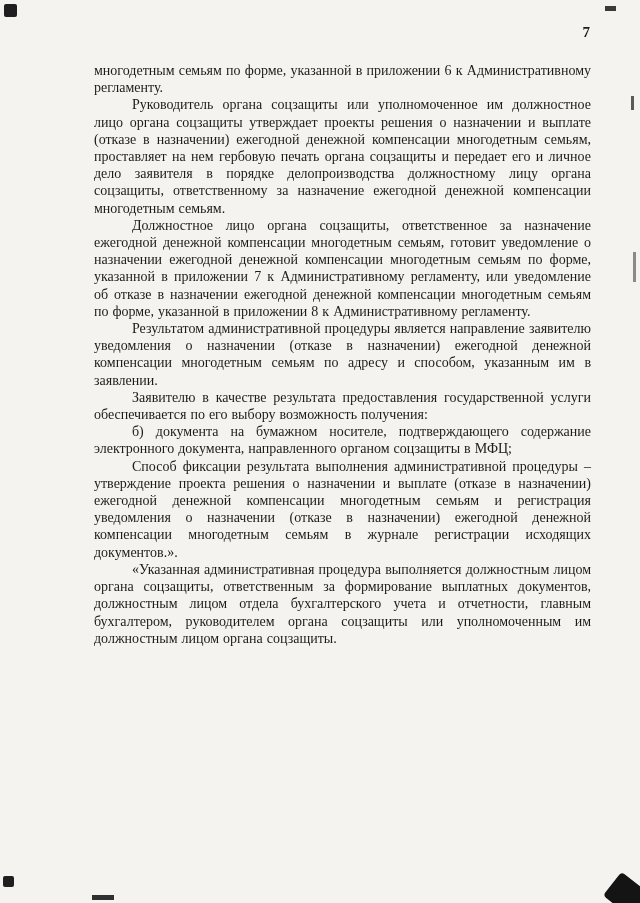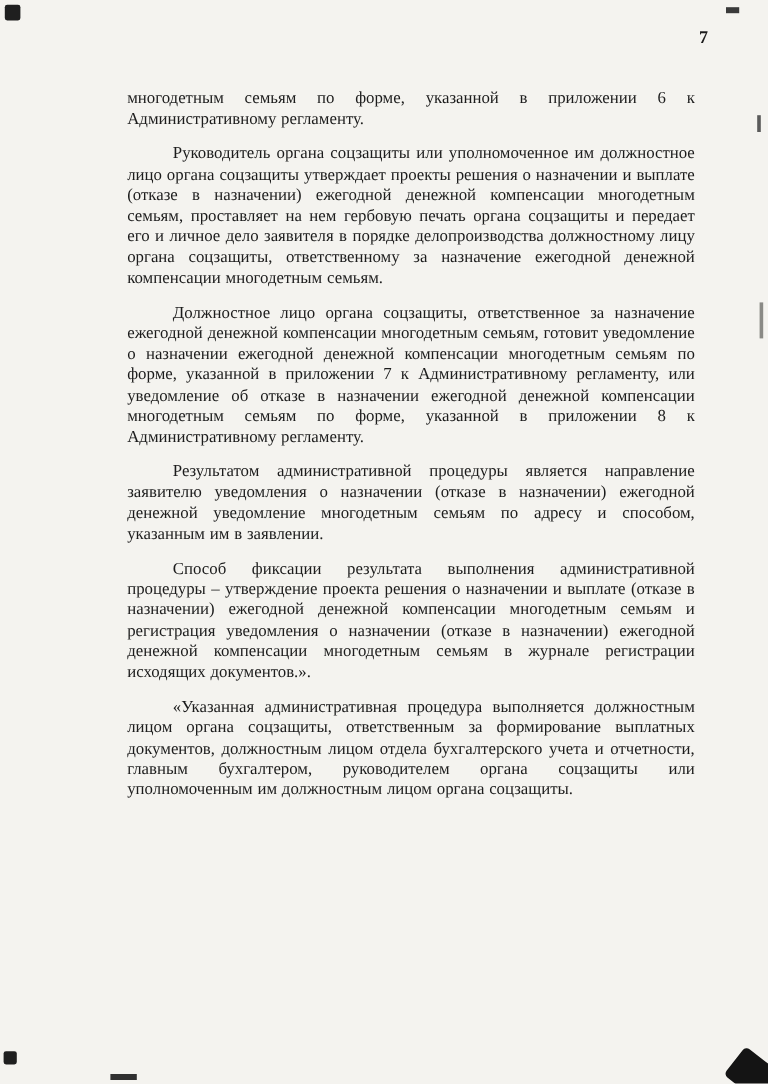--- a/index.html
+++ b/index.html
@@ -22,21 +22,21 @@
     font-size: 15px;
     font-weight: bold;
   }
   .text-block {
     position: absolute;
     left: 94px;
     top: 62px;
     width: 497px;
   }
   .text-block p {
-    margin: 12px;
+    margin: 0;
     font-size: 14px;
     line-height: 17.2px;
     text-align: justify;
     text-indent: 38px;
     word-spacing: 0.5px;
   }
   .text-block p.no-indent {
     text-indent: 0;
   }
   .text-block p.gap-before {
@@ -57,21 +57,23 @@
 </style>
 </head>
 <body>
 
 <div class="page-number">7</div>
 
 <div class="text-block">
   <p class="no-indent">многодетным семьям по форме, указанной в приложении 6 к Административному регламенту.</p>
   <p>Руководитель органа соцзащиты или уполномоченное им должностное лицо органа соцзащиты утверждает проекты решения о назначении и выплате (отказе в назначении) ежегодной денежной компенсации многодетным семьям, проставляет на нем гербовую печать органа соцзащиты и передает его и личное дело заявителя в порядке делопроизводства должностному лицу органа соцзащиты, ответственному за назначение ежегодной денежной компенсации многодетным семьям.</p>
   <p>Должностное лицо органа соцзащиты, ответственное за назначение ежегодной денежной компенсации многодетным семьям, готовит уведомление о назначении ежегодной денежной компенсации многодетным семьям по форме, указанной в приложении 7 к Административному регламенту, или уведомление об отказе в назначении ежегодной денежной компенсации многодетным семьям по форме, указанной в приложении 8 к Административному регламенту.</p>
-  <p>Результатом административной процедуры является направление заявителю уведомления о назначении (отказе в назначении) ежегодной денежной уведомление многодетным семьям по адресу и способом, указанным им в заявлении.</p>
+  <p>Результатом административной процедуры является направление заявителю уведомления о назначении (отказе в назначении) ежегодной денежной компенсации многодетным семьям по адресу и способом, указанным им в заявлении.</p>
+  <p>Заявителю в качестве результата предоставления государственной услуги обеспечивается по его выбору возможность получения:</p>
+  <p>б) документа на бумажном носителе, подтверждающего содержание электронного документа, направленного органом соцзащиты в МФЦ;</p>
   <p>Способ фиксации результата выполнения административной процедуры – утверждение проекта решения о назначении и выплате (отказе в назначении) ежегодной денежной компенсации многодетным семьям и регистрация уведомления о назначении (отказе в назначении) ежегодной денежной компенсации многодетным семьям в журнале регистрации исходящих документов.».</p>
   <p>«Указанная административная процедура выполняется должностным лицом органа соцзащиты, ответственным за формирование выплатных документов, должностным лицом отдела бухгалтерского учета и отчетности, главным бухгалтером, руководителем органа соцзащиты или уполномоченным им должностным лицом органа соцзащиты.</p>
 </div>
 
 <div class="artifact a-top-left"></div>
 <div class="artifact a-top-right"></div>
 <div class="artifact a-right-1"></div>
 <div class="artifact a-right-2"></div>
 <div class="artifact a-bot-left"></div>
 <div class="artifact a-bot-dash"></div>

